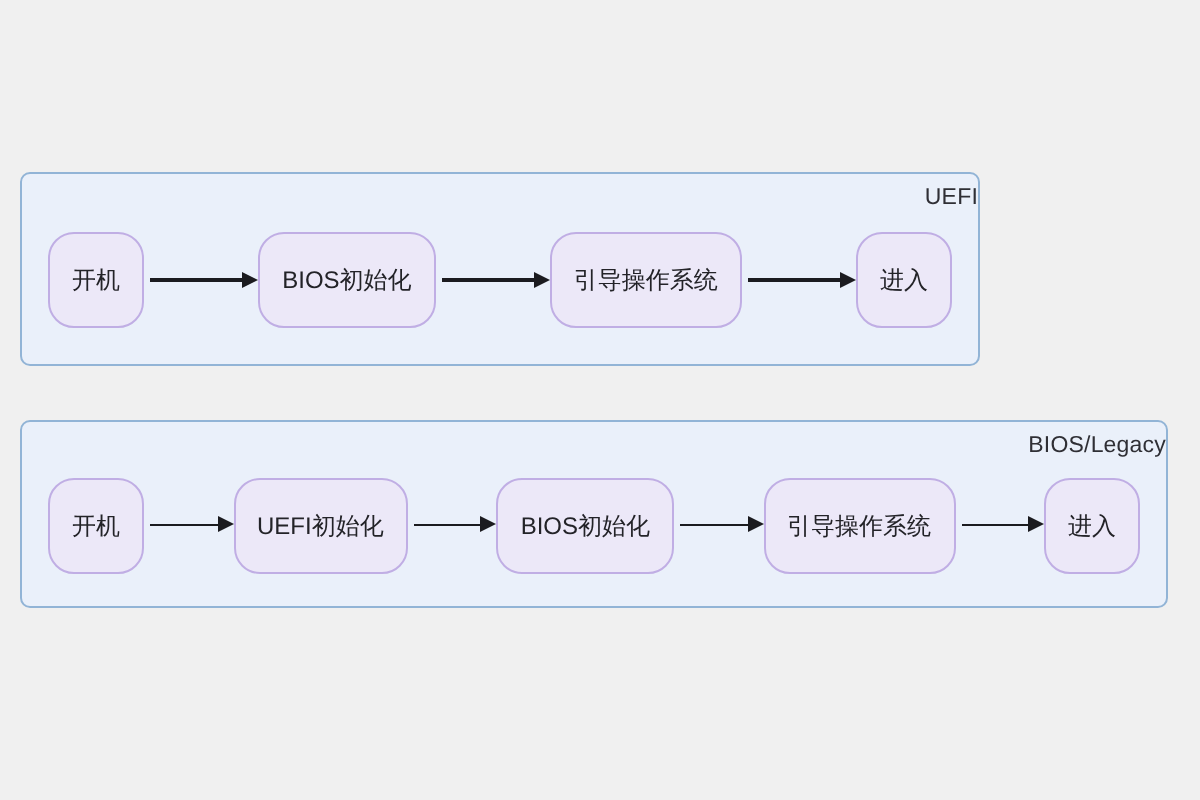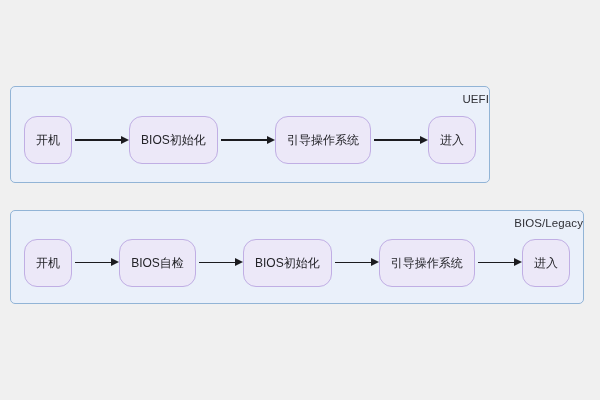--- a/index.html
+++ b/index.html
@@ -171,21 +171,21 @@
       <div class="node">
         <span>开机</span>
       </div>
 
       <div class="arrow">
         <span class="shaft"></span>
         <span class="head"></span>
       </div>
 
       <div class="node">
-        <span>BIOS自检</span>
+        <span>UEFI初始化</span>
       </div>
 
       <div class="arrow">
         <span class="shaft"></span>
         <span class="head"></span>
       </div>
 
       <div class="node">
         <span>BIOS初始化</span>
       </div>

